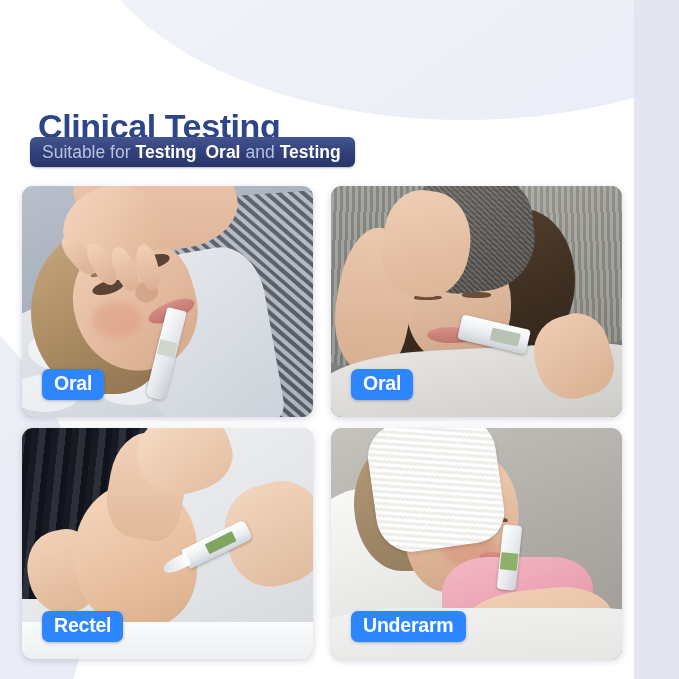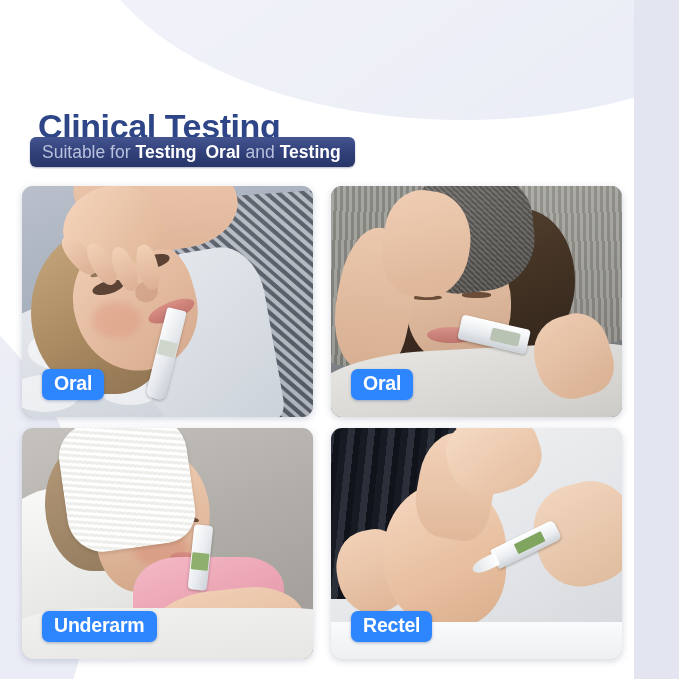--- a/index.html
+++ b/index.html
@@ -311,51 +311,51 @@
         <div class="c2-hand2"></div>
         <div class="c2-therm">
           <div class="c2-thermscr"></div>
         </div>
       </div>
       <div class="badge">Oral</div>
     </div>
 
     <div class="photo-card">
       <div class="photo-scene">
+        <div class="c3-bg"></div>
+        <div class="c3-curtain"></div>
+        <div class="c3-babyleg2"></div>
+        <div class="c3-babybot"></div>
+        <div class="c3-babyleg"></div>
+        <div class="c3-hand1"></div>
+        <div class="c3-hand2"></div>
+        <div class="c3-table"></div>
+        <div class="c3-therm">
+          <div class="c3-thermtip"></div>
+          <div class="c3-thermscr"></div>
+        </div>
+      </div>
+      <div class="badge">Rectel</div>
+    </div>
+
+    <div class="photo-card">
+      <div class="photo-scene">
         <div class="c4-bg"></div>
         <div class="c4-pillow"></div>
         <div class="c4-hair"></div>
         <div class="c4-face"></div>
         <div class="c4-cheek"></div>
         <div class="c4-eye c4-eyeL"></div>
         <div class="c4-eye c4-eyeR"></div>
         <div class="c4-lip"></div>
         <div class="c4-towel"></div>
         <div class="c4-shirt"></div>
         <div class="c4-therm">
           <div class="c4-thermscr"></div>
         </div>
         <div class="c4-arm"></div>
         <div class="c4-bed"></div>
       </div>
       <div class="badge">Underarm</div>
     </div>
 
-    <div class="photo-card">
-      <div class="photo-scene">
-        <div class="c3-bg"></div>
-        <div class="c3-curtain"></div>
-        <div class="c3-babyleg2"></div>
-        <div class="c3-babybot"></div>
-        <div class="c3-babyleg"></div>
-        <div class="c3-hand1"></div>
-        <div class="c3-hand2"></div>
-        <div class="c3-table"></div>
-        <div class="c3-therm">
-          <div class="c3-thermtip"></div>
-          <div class="c3-thermscr"></div>
-        </div>
-      </div>
-      <div class="badge">Rectel</div>
-    </div>
-
   </div>
 </div>
 
 </body></html>

